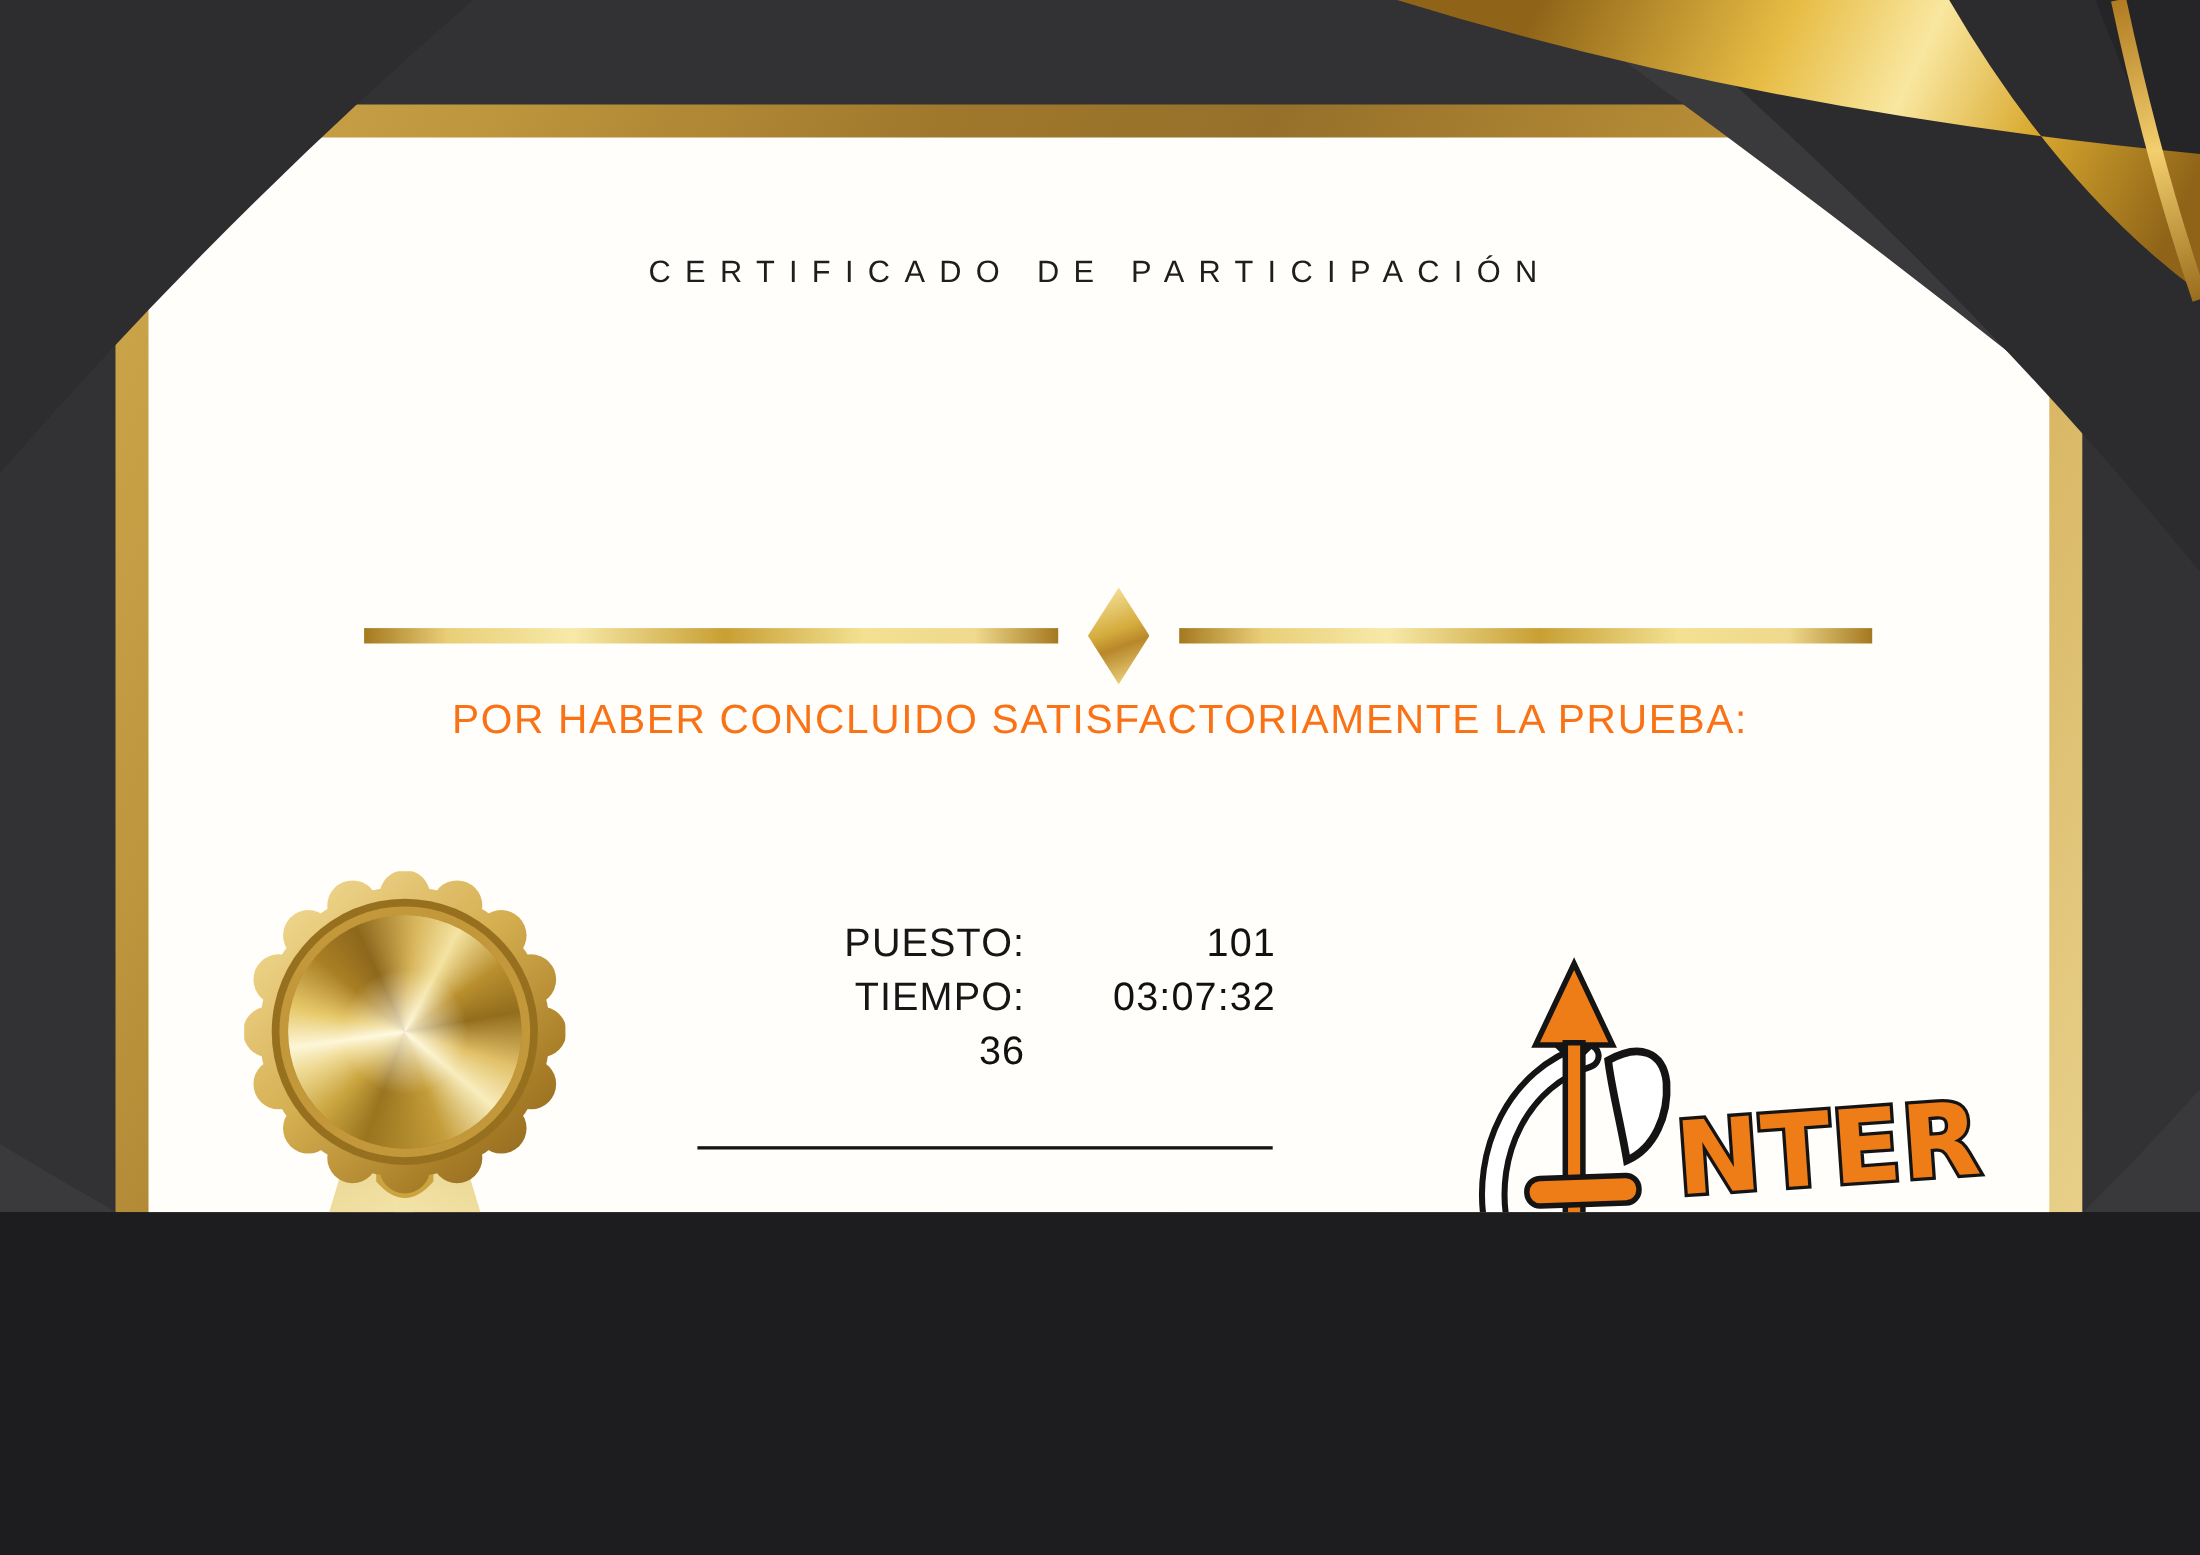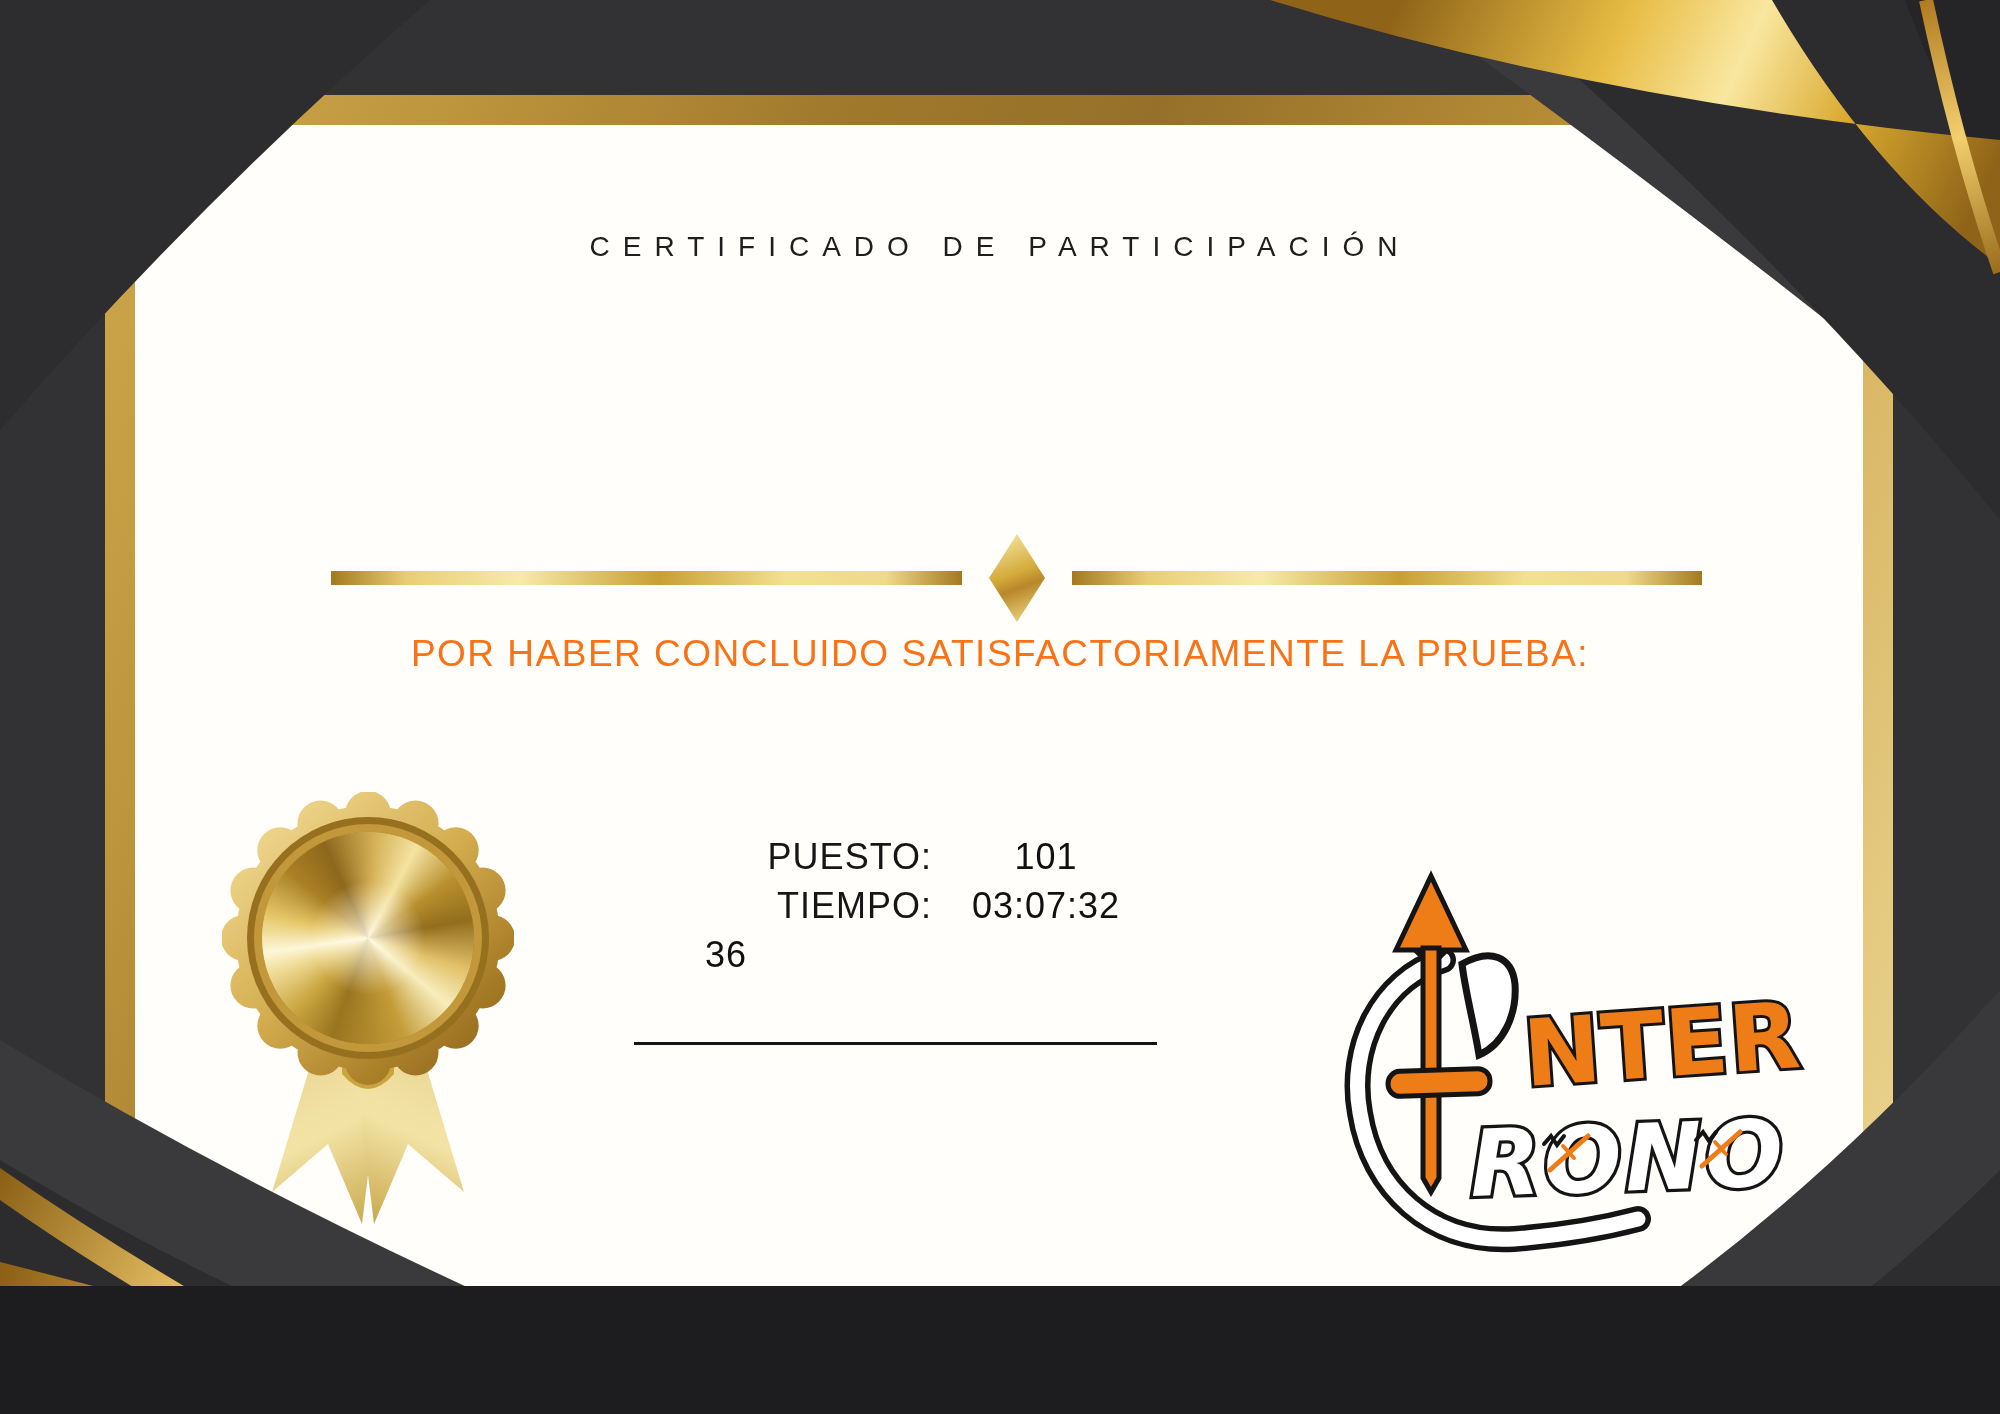--- a/index.html
+++ b/index.html
@@ -1,17 +1,17 @@
 <!DOCTYPE html>
 <html><head>
 <meta charset="utf-8">
 <style>
   html,body{margin:0;padding:0;background:#1d1d1f;}
   #page{
-    position:relative;width:2000px;height:1286px;overflow:hidden;
+    position:relative;width:2000px;height:1102px;overflow:hidden;
     background:#323234;
     font-family:"Liberation Sans", sans-serif;
   }
   
   #frame{
     position:absolute;left:105px;top:95px;width:1788px;height:1223px;
     border-radius:22px;
     background:linear-gradient(115deg,#cfa94e 0%,#bd953d 15%,#a0782c 32%,#96702a 45%,#b68c36 62%,#d9b765 80%,#ecd794 100%);
     z-index:1;
   }
@@ -45,21 +45,21 @@
     clip-path:polygon(50% 0,100% 50%,50% 100%,0 50%);
     background:linear-gradient(160deg,#f2dd92 10%,#d4ab3c 45%,#b8872a 60%,#e8cc74 90%);
   }
   
   #stats{
     position:absolute;left:520px;top:832px;width:640px;z-index:3;
     display:grid;grid-template-columns:412px 1fr;
     font-size:36px;line-height:49px;color:#161616;letter-spacing:1px;
   }
   .stat-label{text-align:right;}
-  .stat-value{text-align:center;color:#111;}
+  .stat-value{text-align:right;color:#111;}
   #sigline{
     position:absolute;left:634px;top:1042px;width:523px;height:3px;
     background:#141414;z-index:3;
   }
   
   #medal{position:absolute;left:222px;top:792px;width:292px;height:452px;z-index:4;}
   #medal-center{
     position:absolute;left:262px;top:832px;width:212px;height:212px;border-radius:50%;
     background:conic-gradient(from 200deg,#9a741f,#caa53f 25deg,#f0dc98 50deg,#fdf6d8 62deg,#e7c96a 82deg,#aa7f24 110deg,#8d671c 135deg,#d7b45a 165deg,#f4e3a1 188deg,#b98f2e 215deg,#936d1d 240deg,#e2c26a 268deg,#f8edbd 290deg,#c49c38 320deg,#9a741f 360deg);
     box-shadow:0 0 0 8px #c2983b,0 0 0 15px #97701f;

